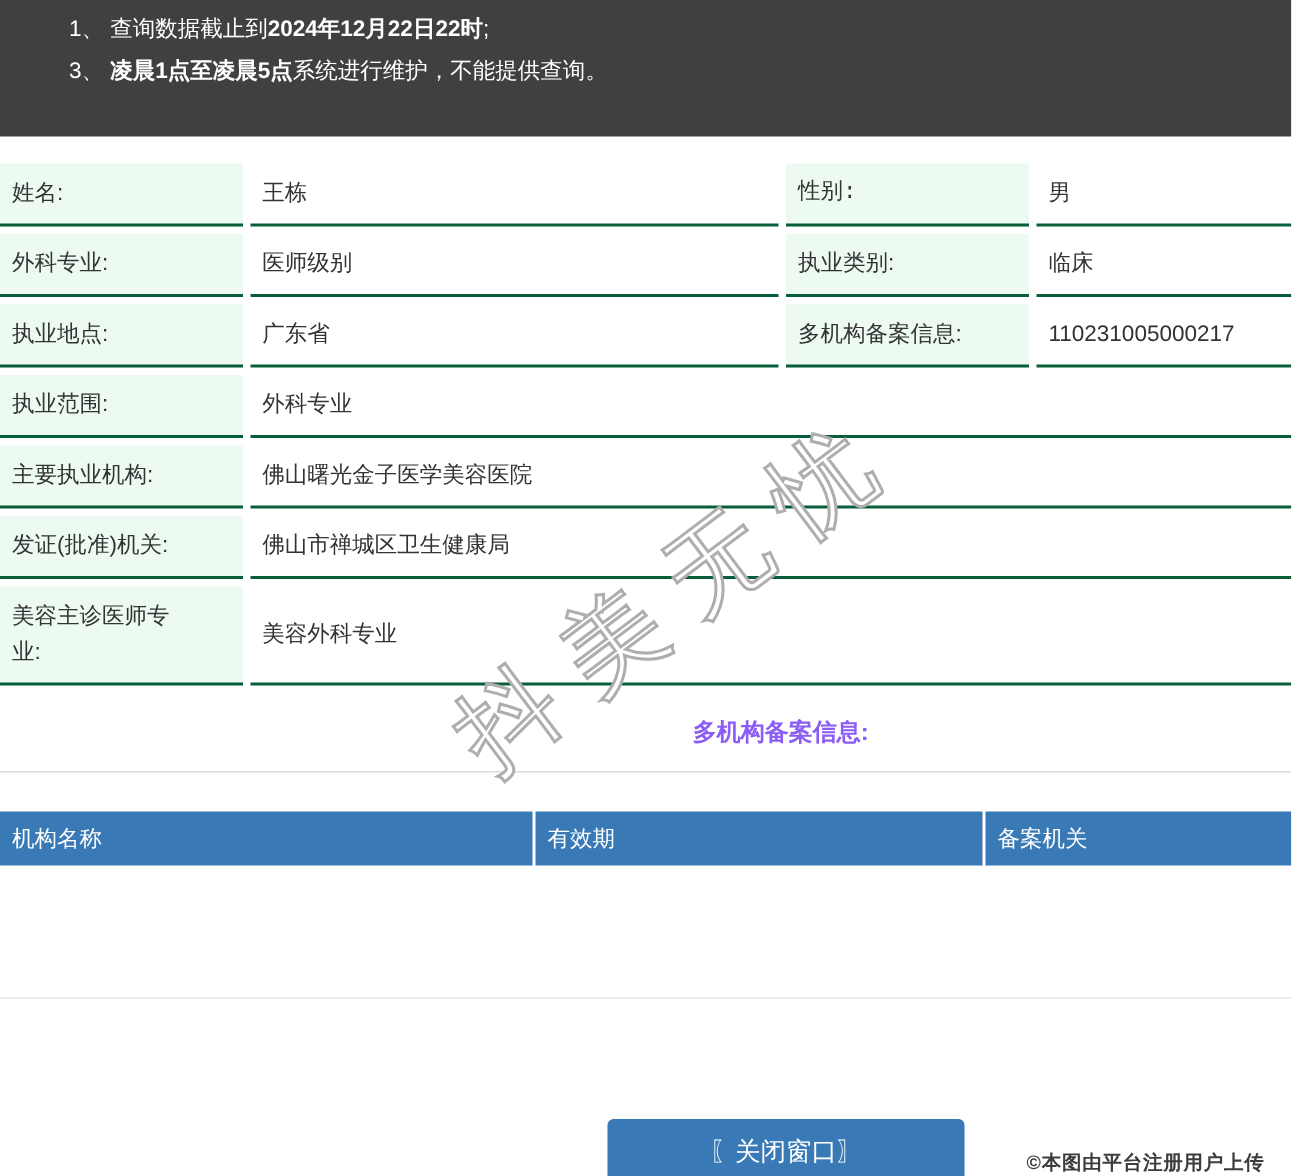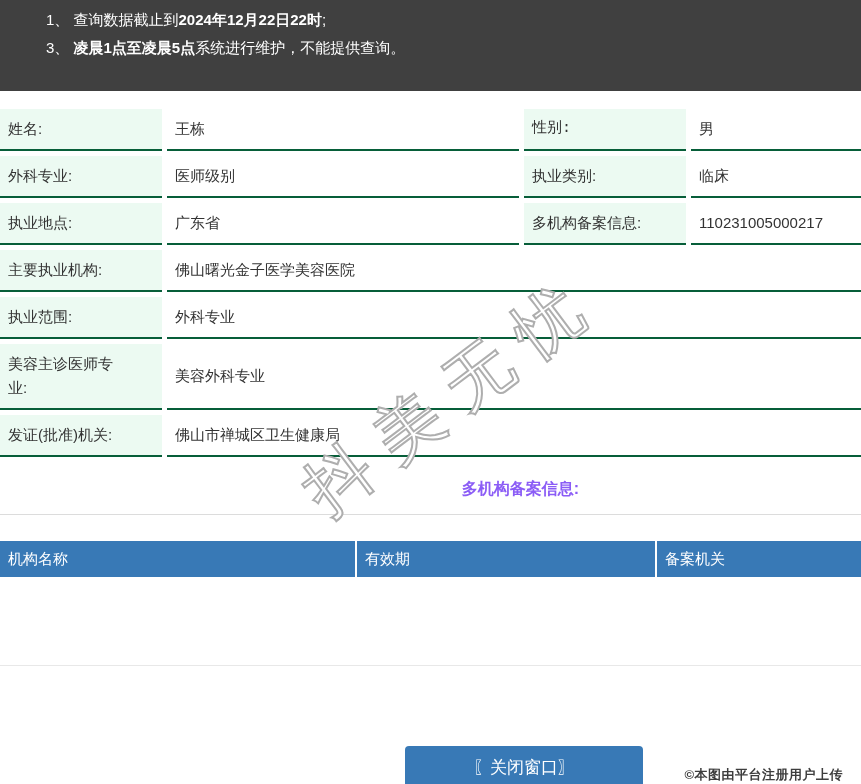--- a/index.html
+++ b/index.html
@@ -101,34 +101,34 @@
       <td class="lbl">执业类别:</td>
       <td>临床</td>
     </tr>
     <tr>
       <td class="lbl">执业地点:</td>
       <td>广东省</td>
       <td class="lbl">多机构备案信息:</td>
       <td>110231005000217</td>
     </tr>
     <tr>
+      <td class="lbl">执业范围:</td>
+      <td colspan="3">外科专业</td>
+    </tr>
+    <tr>
       <td class="lbl">主要执业机构:</td>
       <td colspan="3">佛山曙光金子医学美容医院</td>
     </tr>
     <tr>
-      <td class="lbl">执业范围:</td>
-      <td colspan="3">外科专业</td>
+      <td class="lbl">发证(批准)机关:</td>
+      <td colspan="3">佛山市禅城区卫生健康局</td>
     </tr>
     <tr>
       <td class="lbl">美容主诊医师专业:</td>
       <td colspan="3">美容外科专业</td>
-    </tr>
-    <tr>
-      <td class="lbl">发证(批准)机关:</td>
-      <td colspan="3">佛山市禅城区卫生健康局</td>
     </tr>
   </tbody>
     </table>
 
   <div class="section-title">多机构备案信息:</div>
   <div class="divider1"></div>
 
   <table class="filing-table">
     <tbody>
         <tr>

